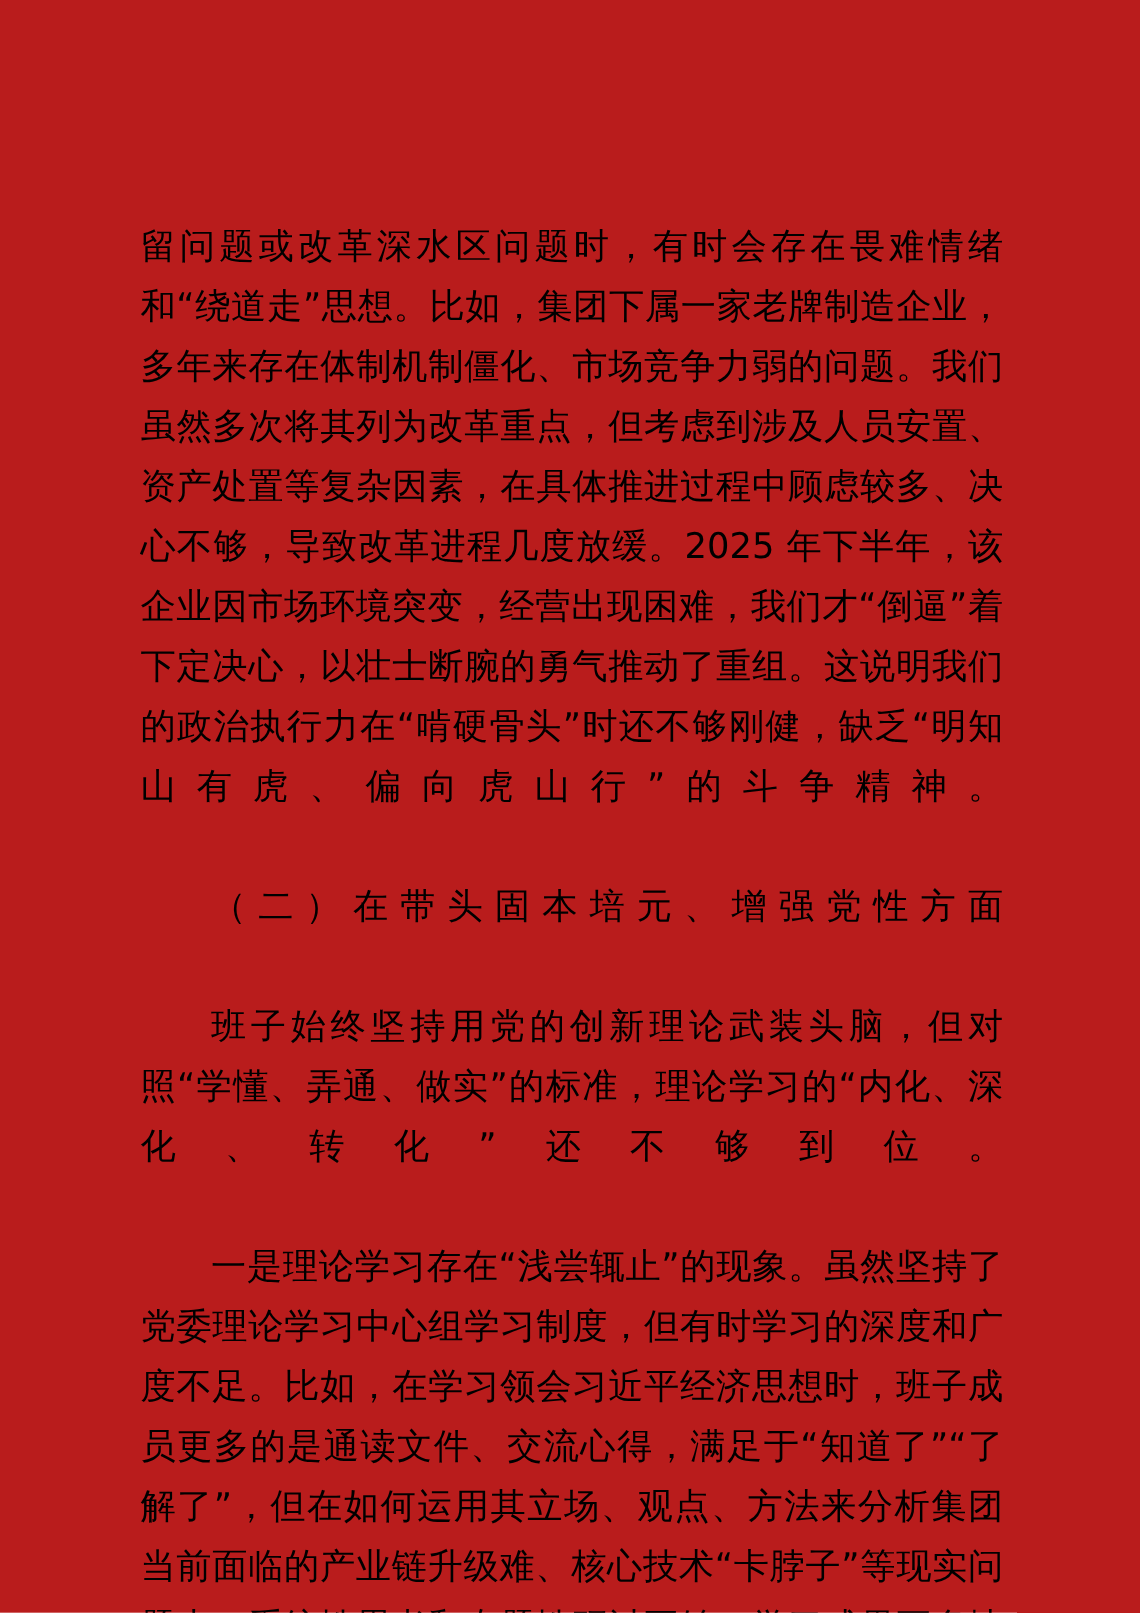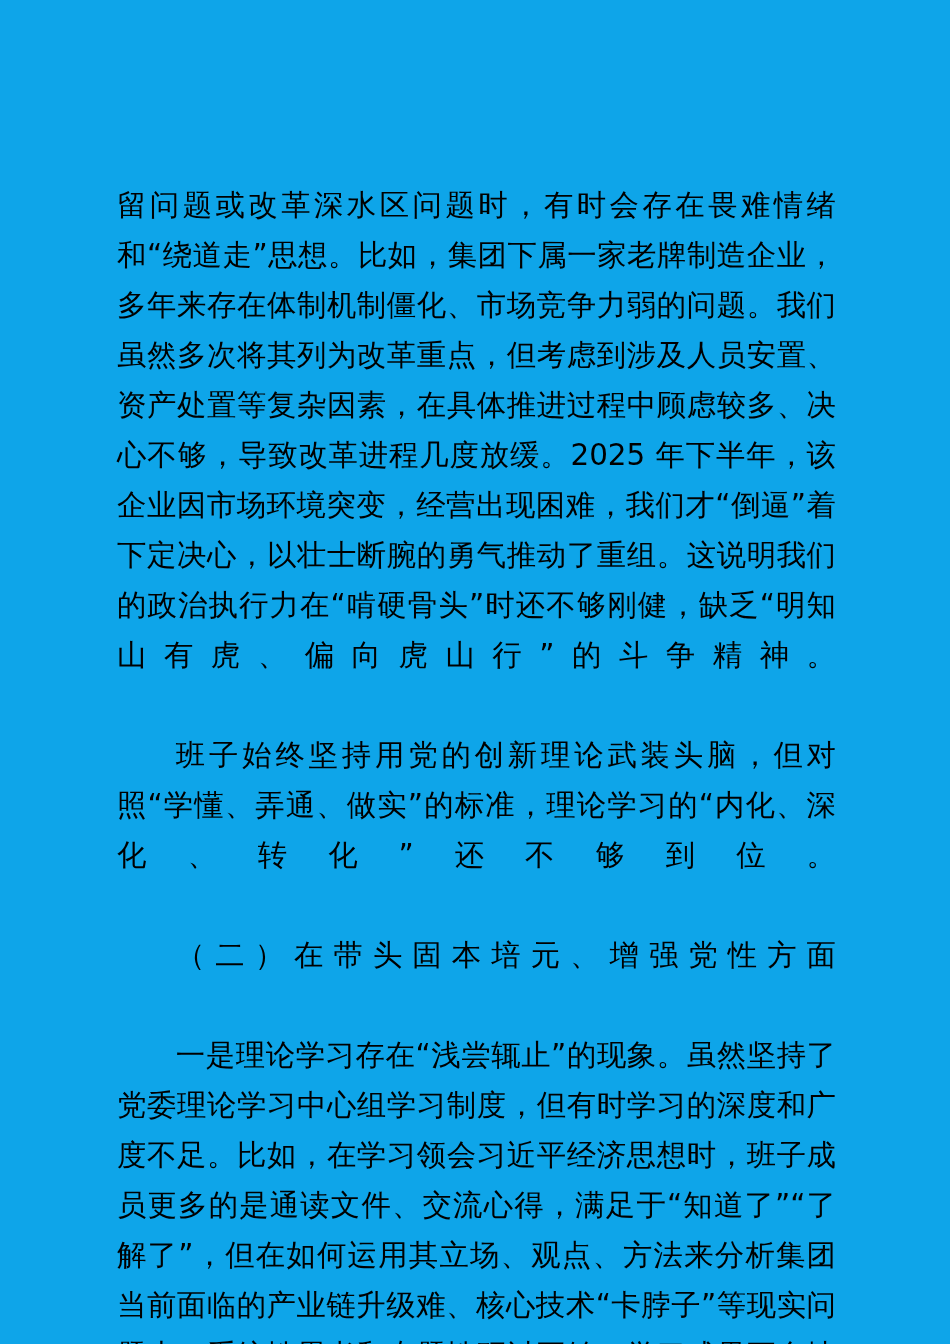--- a/index.html
+++ b/index.html
@@ -11,21 +11,21 @@
     height: 1344px;
     background: #ffffff;
     font-family: "DejaVu Sans", "Liberation Sans", sans-serif;
     overflow: hidden;
   }
 
   #page {
     position: relative;
     width: 950px;
     height: 1344px;
-    background: #0ea5e9;
+    background: #b91c1c;
     box-sizing: border-box;
   }
 
   #doc-body {
     position: absolute;
     left: 117px;
     top: 180px;
     width: 719px;
   }
 
@@ -66,21 +66,21 @@
 </style>
 </head>
 <body>
 
 <div id="page">
 
   <div id="doc-body">
 
     <p class="para cont">留问题或改革深水区问题时，有时会存在畏难情绪和“绕道走”思想。比如，集团下属一家老牌制造企业，多年来存在体制机制僵化、市场竞争力弱的问题。我们虽然多次将其列为改革重点，但考虑到涉及人员安置、资产处置等复杂因素，在具体推进过程中顾虑较多、决心不够，导致改革进程几度放缓。2025 年下半年，该企业因市场环境突变，经营出现困难，我们才“倒逼”着下定决心，以壮士断腕的勇气推动了重组。这说明我们的政治执行力在“啃硬骨头”时还不够刚健，缺乏“明知山有虎、偏向虎山行”的斗争精神。</p>
 
+    <p class="para heading">（二）在带头固本培元、增强党性方面</p>
+
     <p class="para indent">班子始终坚持用党的创新理论武装头脑，但对照“学懂、弄通、做实”的标准，理论学习的“内化、深化、转化”还不够到位。</p>
-
-    <p class="para heading">（二）在带头固本培元、增强党性方面</p>
 
     <p class="para indent">一是理论学习存在“浅尝辄止”的现象。虽然坚持了党委理论学习中心组学习制度，但有时学习的深度和广度不足。比如，在学习领会习近平经济思想时，班子成员更多的是通读文件、交流心得，满足于“知道了”“了解了”，但在如何运用其立场、观点、方法来分析集团当前面临的产业链升级难、核心技术“卡脖子”等现实问题上，系统性思考和专题性研讨不够。学习成果更多地停留在思想层面，转化为指导实践、推动</p>
 
   </div>
 
 </div>
 
 </body></html>

